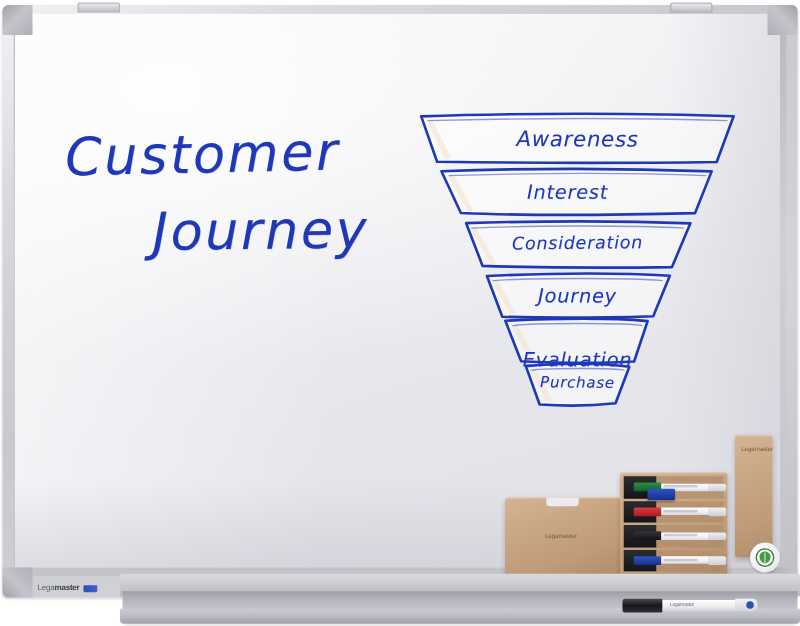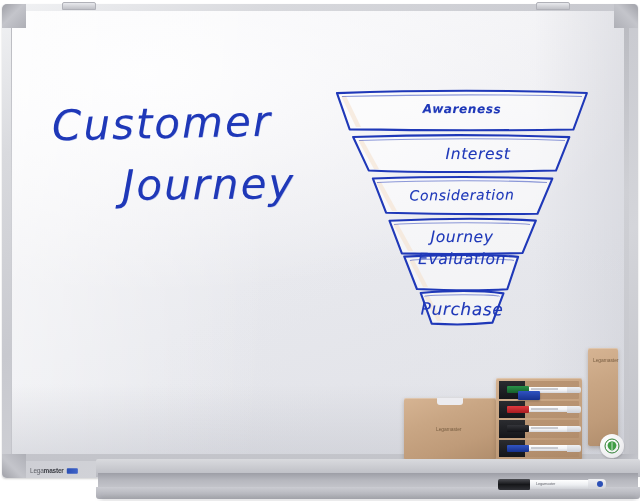--- a/index.html
+++ b/index.html
@@ -358,26 +358,26 @@
         <path d="M 79 175 L 93 202 L 98 202 L 84 175 Z" fill="#e8b98a" opacity="0.55"></path>
         <path d="M 74.27201646090535 171.58580889917695 C 109.2 169.9255529835391, 154.8 168.88528163580247, 188.09530178326474 171.86839634773662 L 177.27141203703704 204.22033822016462 C 147.75 205.95517832647462, 116.25 205.32493569958848, 86.9073945473251 203.99366640946502 Z" fill="rgba(255,255,255,0.55)"></path>
         <path d="M 74.27201646090535 171.58580889917695 C 109.2 169.9255529835391, 154.8 168.88528163580247, 188.09530178326474 171.86839634773662 L 177.27141203703704 204.22033822016462 C 147.75 205.95517832647462, 116.25 205.32493569958848, 86.9073945473251 203.99366640946502 Z" fill="none" stroke="#1f38b8" stroke-width="2.1" stroke-linejoin="round" stroke-linecap="round"></path>
         <path d="M 80 175.5 C 92 173.5, 172 173, 184 175.5" fill="none" stroke="#1f38b8" stroke-width="1.1" opacity="0.5"></path>
         <path d="M 94 211 L 107 236 L 112 236 L 99 211 Z" fill="#e8b98a" opacity="0.55"></path>
         <path d="M 90.67686042524005 207.9260931069959 C 115.2 205.9089699074074, 148.8 205.14609053497944, 173.47339677640605 208.36454475308642 L 162.44773019547324 237.65552983539095 C 142.85 239.76665380658437, 121.15 239.85837620027434, 101.70253986625515 238.64027777777778 Z" fill="rgba(255,255,255,0.55)"></path>
         <path d="M 90.67686042524005 207.9260931069959 C 115.2 205.9089699074074, 148.8 205.14609053497944, 173.47339677640605 208.36454475308642 L 162.44773019547324 237.65552983539095 C 142.85 239.76665380658437, 121.15 239.85837620027434, 101.70253986625515 238.64027777777778 Z" fill="none" stroke="#1f38b8" stroke-width="2.1" stroke-linejoin="round" stroke-linecap="round"></path>
         <path d="M 95 211.5 C 92 209.5, 172 209, 169 211.5" fill="none" stroke="#1f38b8" stroke-width="1.1" opacity="0.5"></path>
       </svg>
     <div id="funnel-labels">
-        <div class="band-label" style="left: 132px; top: 17px; font-size: 12px; transform: translateX(-50%) rotate(0.25deg); font-weight: bold;">Awareness</div>
-        <div class="band-label" style="left: 148px; top: 60px; font-size: 15.5px; transform: translateX(-50%) rotate(-0.09deg);">Interest</div>
+        <div class="band-label" style="left: 132px; top: 17px; font-size: 17px; transform: translateX(-50%) rotate(0.25deg);">Awareness</div>
+        <div class="band-label" style="left: 124px; top: 60px; font-size: 15.5px; transform: translateX(-50%) rotate(-0.09deg);">Interest</div>
         <div class="band-label" style="left: 132px; top: 102px; font-size: 14px; transform: translateX(-50%) rotate(-0.55deg);">Consideration</div>
         <div class="band-label" style="left: 132px; top: 143px; font-size: 15.5px; transform: translateX(-50%) rotate(0.24deg);">Journey</div>
-        <div class="band-label" style="left: 132px; top: 165px; font-size: 15.5px; transform: translateX(-50%) rotate(-0.1deg);">Evaluation</div>
-        <div class="band-label" style="left: 132px; top: 214px; font-size: 17px; transform: translateX(-50%) rotate(0.58deg);">Purchase</div>
+        <div class="band-label" style="left: 132px; top: 194px; font-size: 15.5px; transform: translateX(-50%) rotate(-0.1deg);">Evaluation</div>
+        <div class="band-label" style="left: 132px; top: 214px; font-size: 12px; transform: translateX(-50%) rotate(0.58deg);">Purchase</div>
       </div>
   </div>
 
   <div class="card-item eraser">
     <div class="eraser-notch"></div>
     <div class="card-logo" style="left:32px; top:28px;">Legamaster</div>
   </div>
 
   <div class="card-item marker-box">
     <div class="slot">

